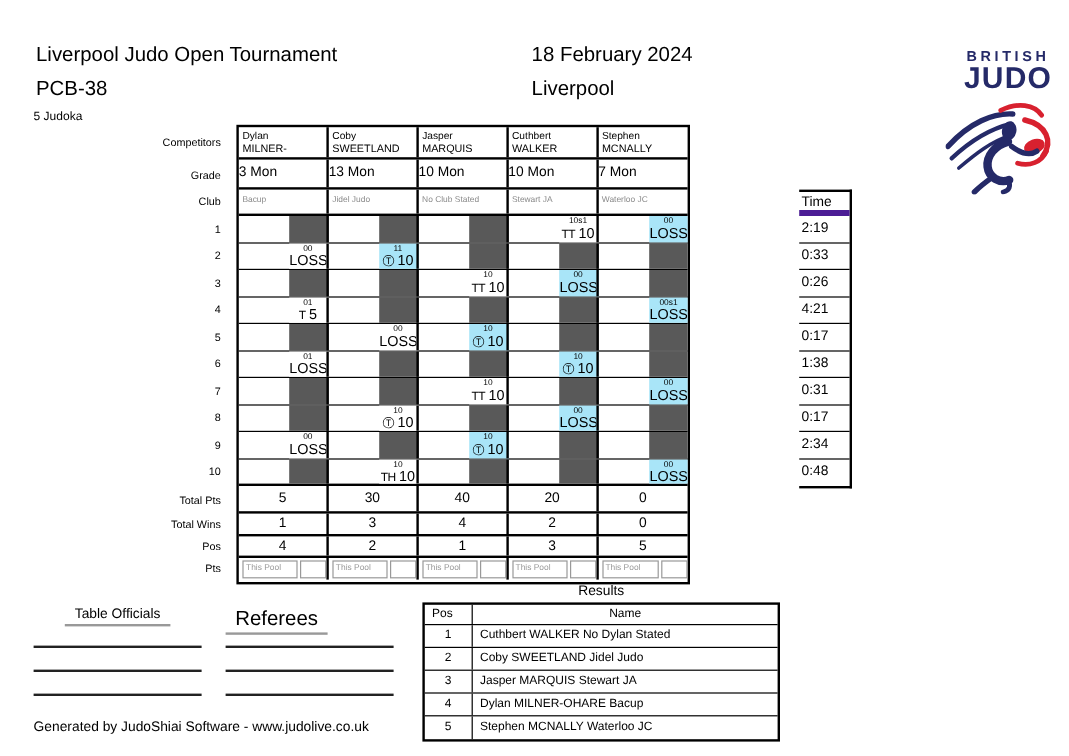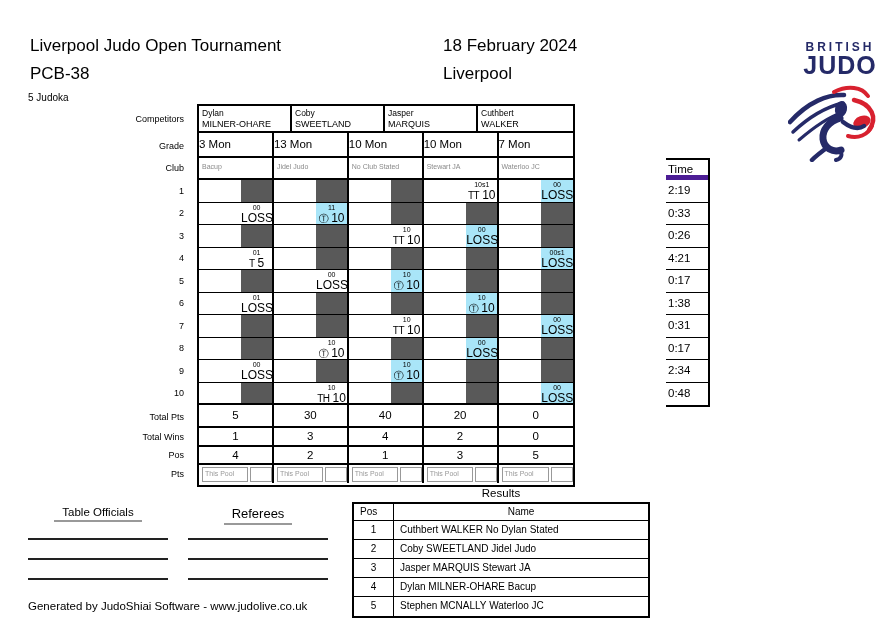--- a/index.html
+++ b/index.html
@@ -77,21 +77,21 @@
   .rrow:last-child{border-bottom:none;}
   .rpos{width:40px;border-right:1px solid #000;box-sizing:border-box;text-align:center;font-size:10px;}
   .rname{flex:1;padding-left:6px;font-size:10px;}
   .rhead{height:17px;line-height:16px;}
   .rhead .rpos{text-align:left;padding-left:6px;}
   .rhead .rname{text-align:center;padding-left:0;}
   .rdata{height:19px;line-height:18px;}
 
   
   .off-to{position:absolute;left:28px;top:506px;width:140px;text-align:center;font-size:11.5px;}
-  .off-rf{position:absolute;left:188px;top:506px;width:140px;text-align:center;font-size:13px;}
+  .off-rf{position:absolute;left:188px;top:506px;width:140px;font-size:17px;}
   .off-to span,.off-rf span{border-bottom:2px solid #999;padding:0 8px 2px;}
   .sig{position:absolute;width:140px;height:0;border-top:2px solid #222;}
   .foot{position:absolute;left:28px;top:600px;font-size:11.5px;}
 </style>
 </head>
 <body>
 
 <div class="page">
 
   <div class="hdr-title">Liverpool Judo Open Tournament</div>
@@ -149,20 +149,24 @@
           <span class="nm2">SWEETLAND</span>
         </div>
       <div>
           <span class="nm1">Jasper</span>
           <span class="nm2">MARQUIS</span>
         </div>
       <div>
           <span class="nm1">Cuthbert</span>
           <span class="nm2">WALKER</span>
         </div>
+      <div>
+          <span class="nm1">Stephen</span>
+          <span class="nm2">MCNALLY</span>
+        </div>
     </div>
 
     <div class="row r-grade">
       <div>3 Mon</div>
       <div>13 Mon</div>
       <div>10 Mon</div>
       <div>10 Mon</div>
       <div>7 Mon</div>
     </div>
 

